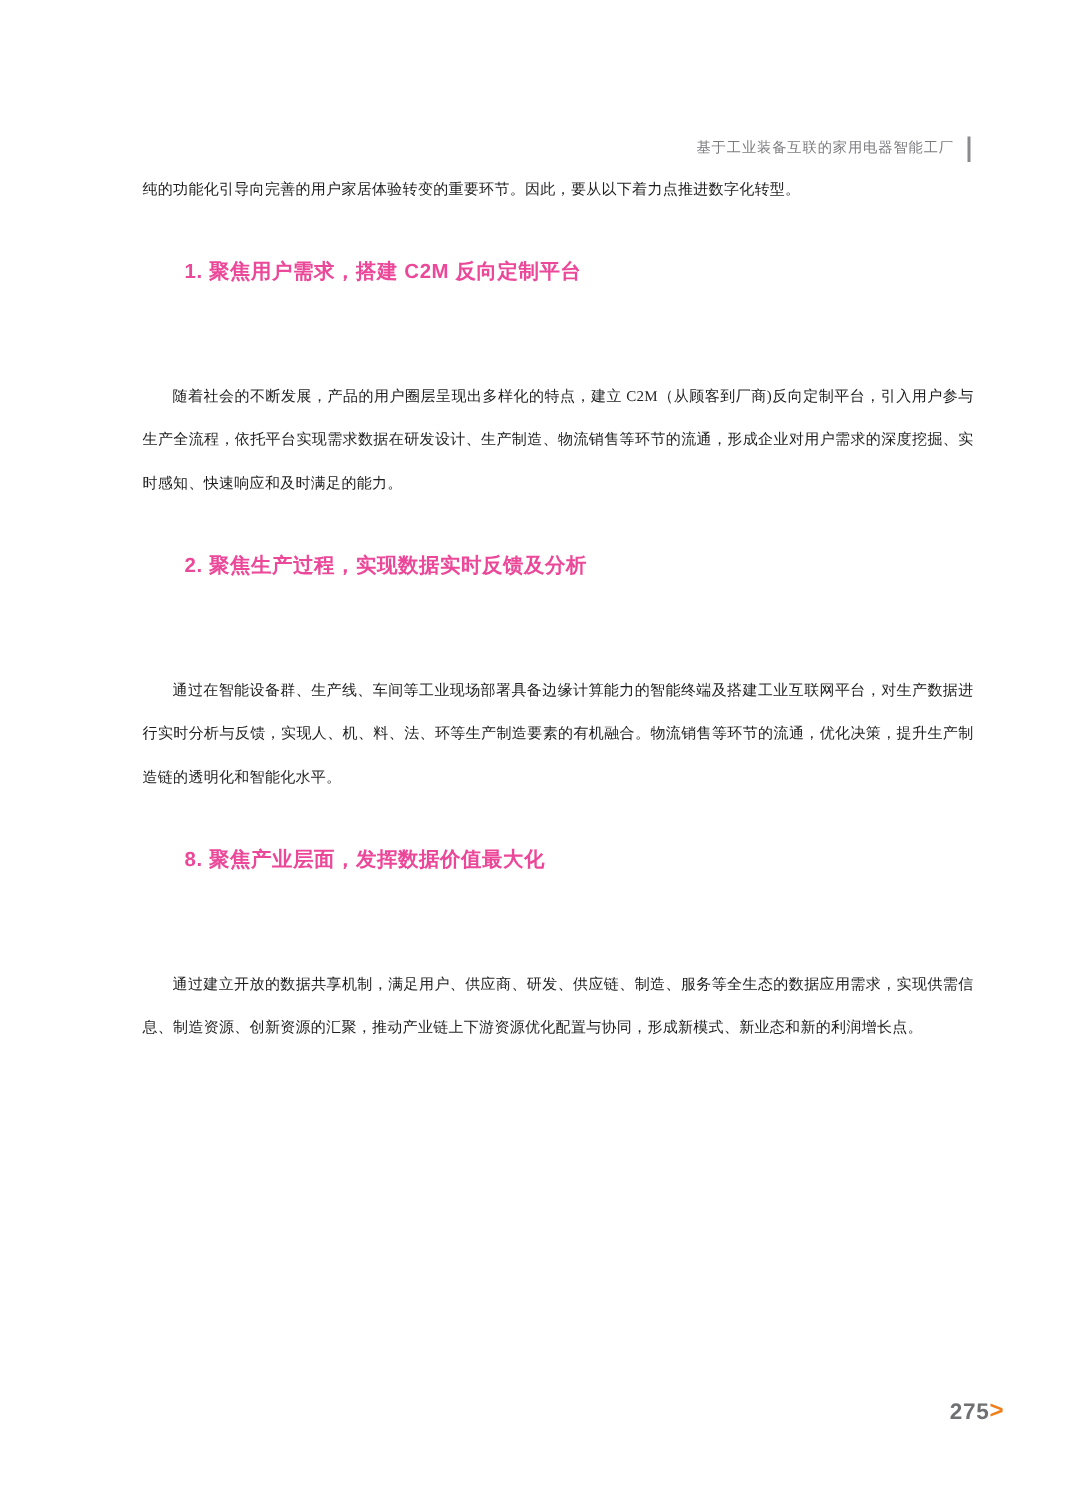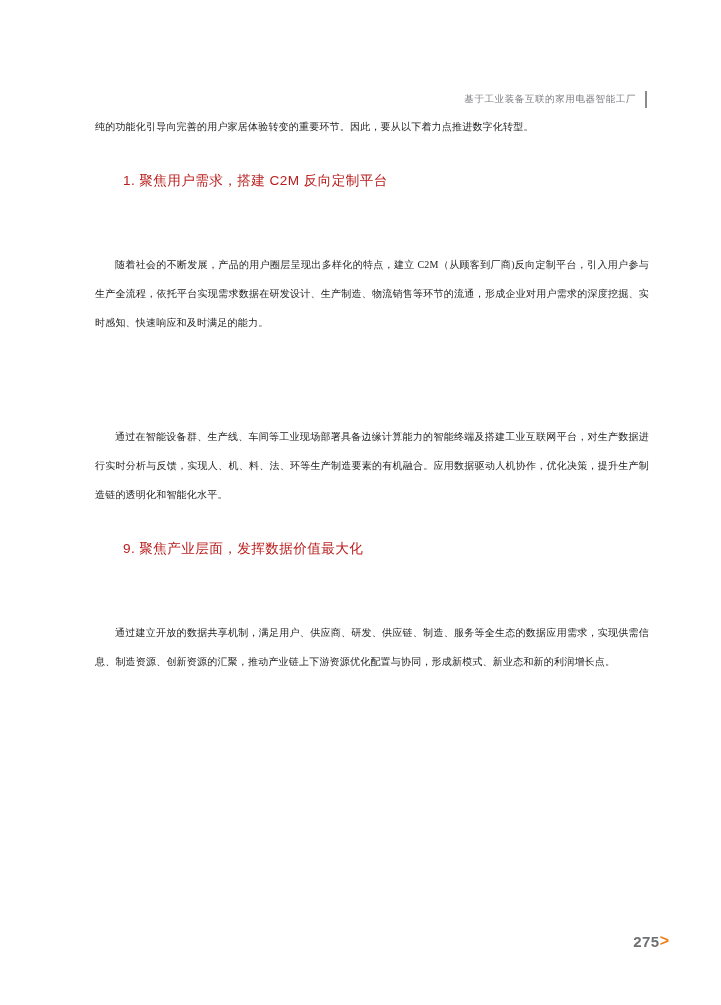--- a/index.html
+++ b/index.html
@@ -67,23 +67,23 @@
   }
   p.body-text.indent {
     text-indent: 2em;
     margin-top: 44px;
   }
 
   h3.section-heading {
     margin: 0;
     font-family: "Liberation Sans", "DejaVu Sans", sans-serif;
     font-size: 13.6px;
-    font-weight: normal;
+    font-weight: bold;
     line-height: 24px;
-    color: #b91c1c;
+    color: #ec4899;
     letter-spacing: 0.03em;
     padding-left: 28px;
     white-space: nowrap;
   }
   .block-gap-before { height: 28px; }
   .block-gap-after  { height: 13px; }
 
   
   .folio {
     position: absolute;
@@ -125,28 +125,29 @@
     <div class="block-gap-before"></div>
 
     <h3 class="section-heading">1. 聚焦用户需求，搭建 C2M 反向定制平台</h3>
 
     <div class="block-gap-after"></div>
 
     <p class="body-text indent">随着社会的不断发展，产品的用户圈层呈现出多样化的特点，建立 C2M（从顾客到厂商)反向定制平台，引入用户参与生产全流程，依托平台实现需求数据在研发设计、生产制造、物流销售等环节的流通，形成企业对用户需求的深度挖掘、实时感知、快速响应和及时满足的能力。</p>
 
     <div class="block-gap-before"></div>
 
+    <h3 class="section-heading">2. 聚焦生产过程，实现数据实时反馈及分析</h3>
 
     <div class="block-gap-after"></div>
 
-    <p class="body-text indent">通过在智能设备群、生产线、车间等工业现场部署具备边缘计算能力的智能终端及搭建工业互联网平台，对生产数据进行实时分析与反馈，实现人、机、料、法、环等生产制造要素的有机融合。应用数据驱动人机协作，优化决策，提升生产制造链的透明化和智能化水平。</p>
+    <p class="body-text indent">通过在智能设备群、生产线、车间等工业现场部署具备边缘计算能力的智能终端及搭建工业互联网平台，对生产数据进行实时分析与反馈，实现人、机、料、法、环等生产制造要素的有机融合。物流销售等环节的流通，优化决策，提升生产制造链的透明化和智能化水平。</p>
 
     <div class="block-gap-before"></div>
 
-    <h3 class="section-heading">9. 聚焦产业层面，发挥数据价值最大化</h3>
+    <h3 class="section-heading">8. 聚焦产业层面，发挥数据价值最大化</h3>
 
     <div class="block-gap-after"></div>
 
     <p class="body-text indent">通过建立开放的数据共享机制，满足用户、供应商、研发、供应链、制造、服务等全生态的数据应用需求，实现供需信息、制造资源、创新资源的汇聚，推动产业链上下游资源优化配置与协同，形成新模式、新业态和新的利润增长点。</p>
 
   </div>
 
   <div class="folio">
     <span class="folio-number">275</span>
     <span class="folio-arrow">&gt;</span>

